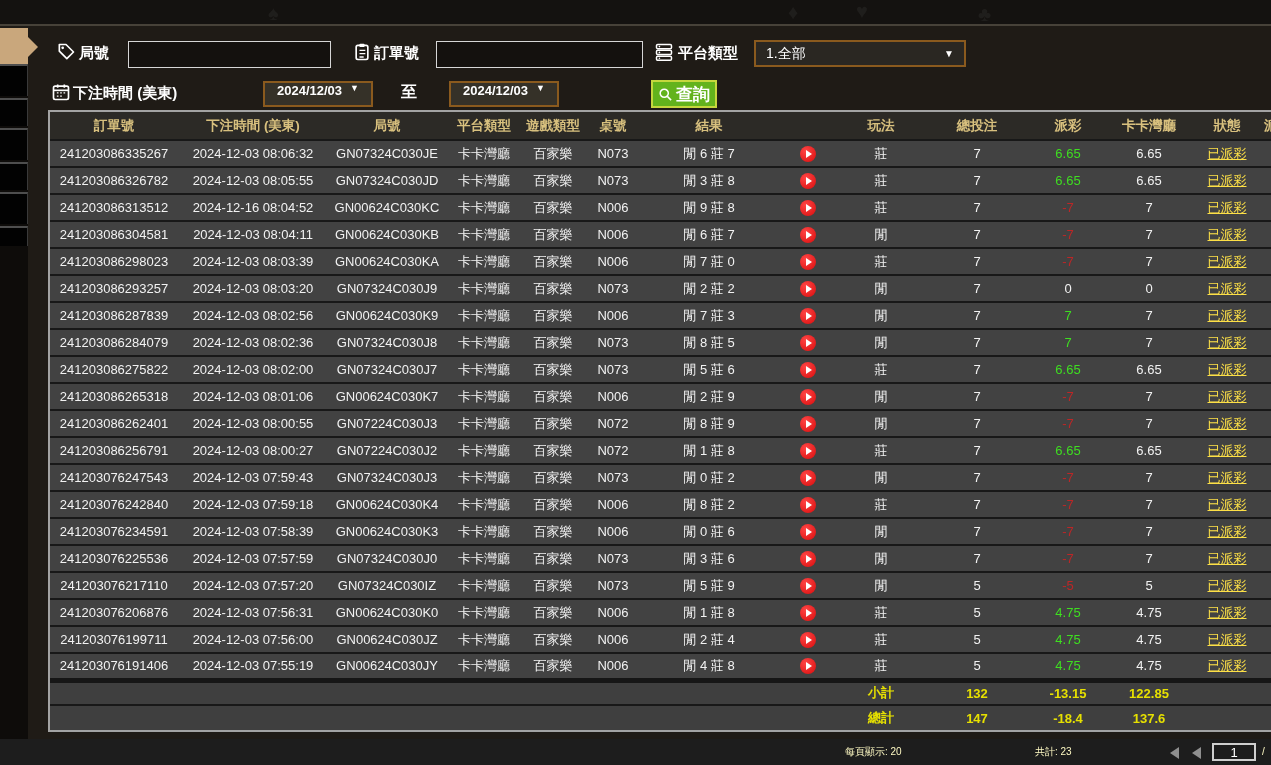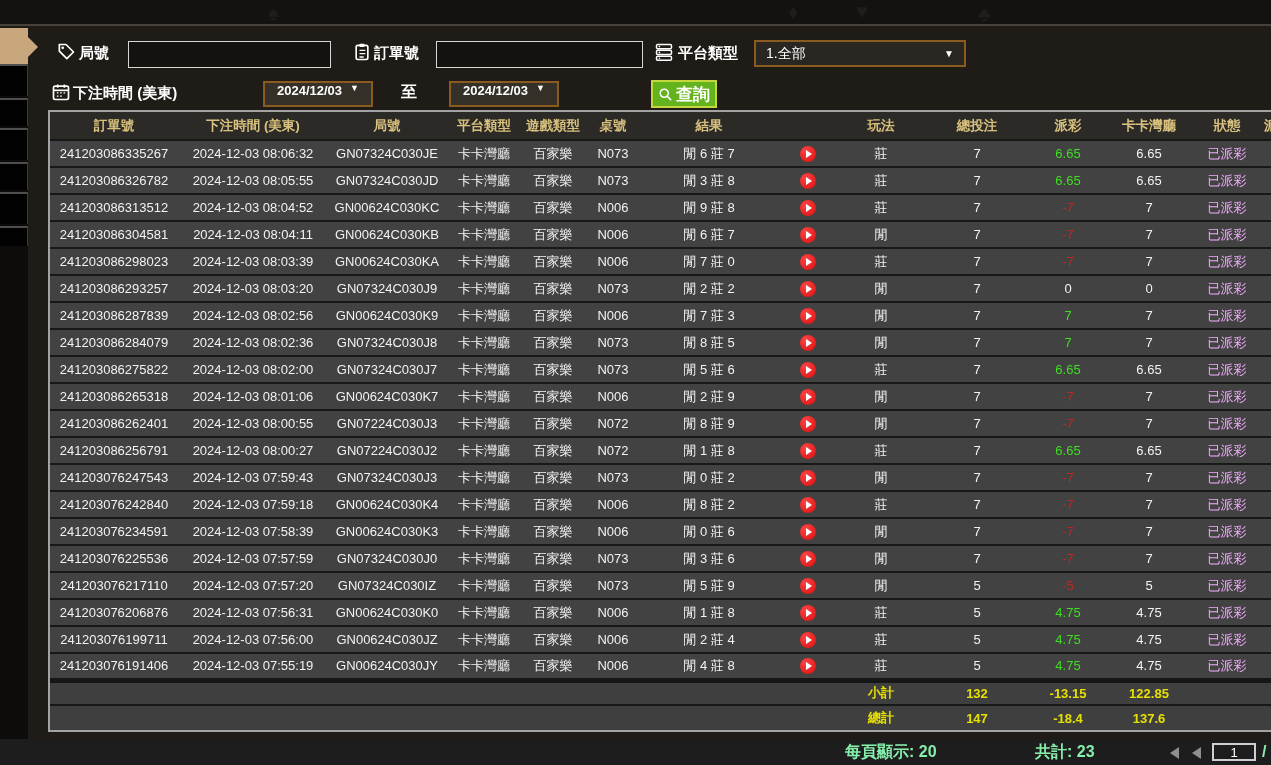--- a/index.html
+++ b/index.html
@@ -43,31 +43,31 @@
     border:2px solid #a3a3a3; background:#181818; }
   table { border-collapse:collapse; table-layout:fixed; width:1256px; }
   th { height:28px; background:#2c2a26; color:#d8c07e; font-size:13.5px; font-weight:bold;
     white-space:nowrap; overflow:hidden; }
   td { height:27px; background:#424242; color:#f2f2f2; font-size:13px; text-align:center;
     border-top:2px solid #181818; white-space:nowrap; overflow:hidden; }
   th.partial, td.partial { text-align:left; padding-left:4px; }
   td.pos { color:#3ede20; }
   td.neg { color:#bc2626; }
   td.zero { color:#f2f2f2; }
-  td.status { color:#f0abfc; }
+  td.status { color:#fde047;text-decoration:underline; }
   .sum-row td { height:25px; color:#e6e000; font-weight:bold; background:#3f3f3f; }
   .sum-row.gap td { border-top:5px solid #161616; }
   .play-ic { display:inline-block; width:16px; height:16px; border-radius:50%;
     background:radial-gradient(circle at 35% 30%, #ff4444, #d80d0d); position:relative; cursor:pointer; vertical-align:middle; }
   .play-ic::after { content:""; position:absolute; left:6px; top:4px;
     border-left:6px solid #fff; border-top:4px solid transparent; border-bottom:4px solid transparent; }
 
   
   .bottom-bar { position:absolute; left:0; top:739px; width:1271px; height:26px; background:#1d1d1d; }
-  .bb-text { position:absolute; color:#86efac; font-size:16px; line-height:26px;font-weight:bold; }
+  .bb-text { position:absolute; color:#fef9c3; font-size:10px; line-height:26px; }
   .pg-arrow { position:absolute; top:8px; width:0; height:0;
     border-right:9px solid #8f8f8f; border-top:6px solid transparent; border-bottom:6px solid transparent; cursor:pointer; }
   .pg-input { position:absolute; left:1212px; top:4px; width:44px; height:18px;
     background:#1d1d1d; border:2px solid #cfcfcf; color:#fff; font-size:13px; text-align:center; outline:none; }
 </style>
 </head>
 <body>
 
 <div id="screen">
 
@@ -215,21 +215,21 @@
       <td><span class="play-ic"></span></td>
       <td>莊</td>
       <td>7</td>
       <td class="pos">6.65</td>
       <td>6.65</td>
       <td class="status">已派彩</td>
       <td class="partial"></td>
     </tr>
           <tr>
       <td>241203086313512</td>
-      <td>2024-12-03 08:04:52</td>
+      <td>2024-12-16 08:04:52</td>
       <td>GN00624C030KC</td>
       <td>卡卡灣廳</td>
       <td>百家樂</td>
       <td>N006</td>
       <td>閒 9 莊 8</td>
       <td><span class="play-ic"></span></td>
       <td>莊</td>
       <td>7</td>
       <td class="neg">-7</td>
       <td>7</td>

